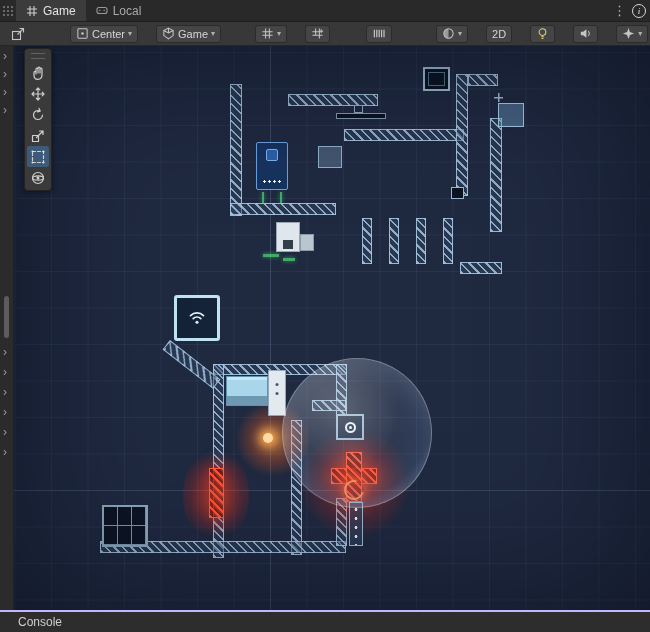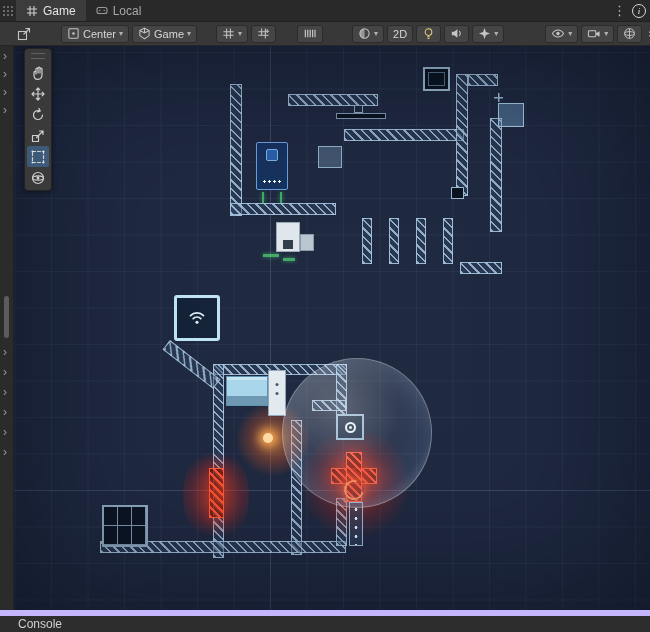--- a/index.html
+++ b/index.html
@@ -12,21 +12,21 @@
   .grip{width:12px;margin:5px 2px;background-image:radial-gradient(#6a6a6a 1px,transparent 1.3px);background-size:4px 4px;}
   .tab{display:flex;align-items:center;gap:5px;padding:0 10px;color:#a8a8a8;cursor:default;}
   .tab.active{background:#3c3c3c;color:#e4e4e4;}
   .tab svg{flex:0 0 auto;}
   .tab-more{margin-left:auto;display:flex;align-items:center;padding:0 6px;color:#bbb;font-size:13px;}
   .info-badge{display:flex;align-items:center;justify-content:center;width:14px;height:14px;margin:4px 4px 0 0;
     border:1.2px solid #d8d8d8;border-radius:50%;color:#e8e8e8;font-size:9px;font-style:italic;font-family:"Liberation Serif",serif;}
 
   
   .toolbar{position:absolute;left:0;top:22px;right:0;height:24px;background:#383838;border-bottom:1px solid #262626;
-    display:flex;align-items:center;padding:0 14px;gap:3px;}
+    display:flex;align-items:center;padding:0 8px;gap:18px;}
   .tb-btn{display:flex;align-items:center;gap:3px;height:18px;padding:0 5px;background:#454545;border:1px solid #2b2b2b;
     border-radius:3px;color:#d6d6d6;font-size:11px;font-family:inherit;cursor:default;}
   .tb-btn .arrow{font-size:8px;color:#b0b0b0;line-height:1;}
   .icon-btn{display:flex;align-items:center;justify-content:center;height:18px;padding:0 3px;background:transparent;border:none;cursor:default;}
 
   
   .strip{position:absolute;left:0;top:46px;bottom:22px;width:14px;background:#2b2b2b;border-right:1px solid #222;}
   .strip .chev{position:absolute;left:3px;color:#9a9a9a;font-size:12px;line-height:12px;}
   .strip .thumb{position:absolute;left:4px;width:5px;border-radius:3px;background:#5c5c5c;}
 
@@ -91,21 +91,21 @@
     background-size:14px 19px;background-position:-1px -1px;}
 
   
   .palette{position:absolute;left:10px;top:2px;width:28px;background:#3a3a3a;border:1px solid #232323;border-radius:4px;
     padding:2px;display:flex;flex-direction:column;z-index:40;box-shadow:0 1px 5px rgba(0,0,0,0.45);}
   .palette .pgrip{height:6px;width:14px;margin:2px auto 3px auto;border-top:1.5px solid #616161;border-bottom:1.5px solid #616161;}
   .ptool{height:21px;display:flex;align-items:center;justify-content:center;border-radius:2px;background:transparent;border:none;padding:0;cursor:default;}
   .ptool.selected{background:#3d5a78;}
 
   
-  .consolebar{position:absolute;left:0;bottom:0;right:0;height:22px;background:#2d2d2d;border-top:6px solid #c4b5fd;display:flex;align-items:center;}
+  .consolebar{position:absolute;left:0;bottom:0;right:0;height:22px;background:#2d2d2d;border-top:2px solid #c4b5fd;display:flex;align-items:center;}
   .consolebar .label{padding-left:18px;color:#cfcfcf;font-size:12px;}
 </style>
 </head>
 <body>
 
 <div class="window">
 
   <div class="tabbar">
     <div class="grip"></div>
     <div class="tab active">

